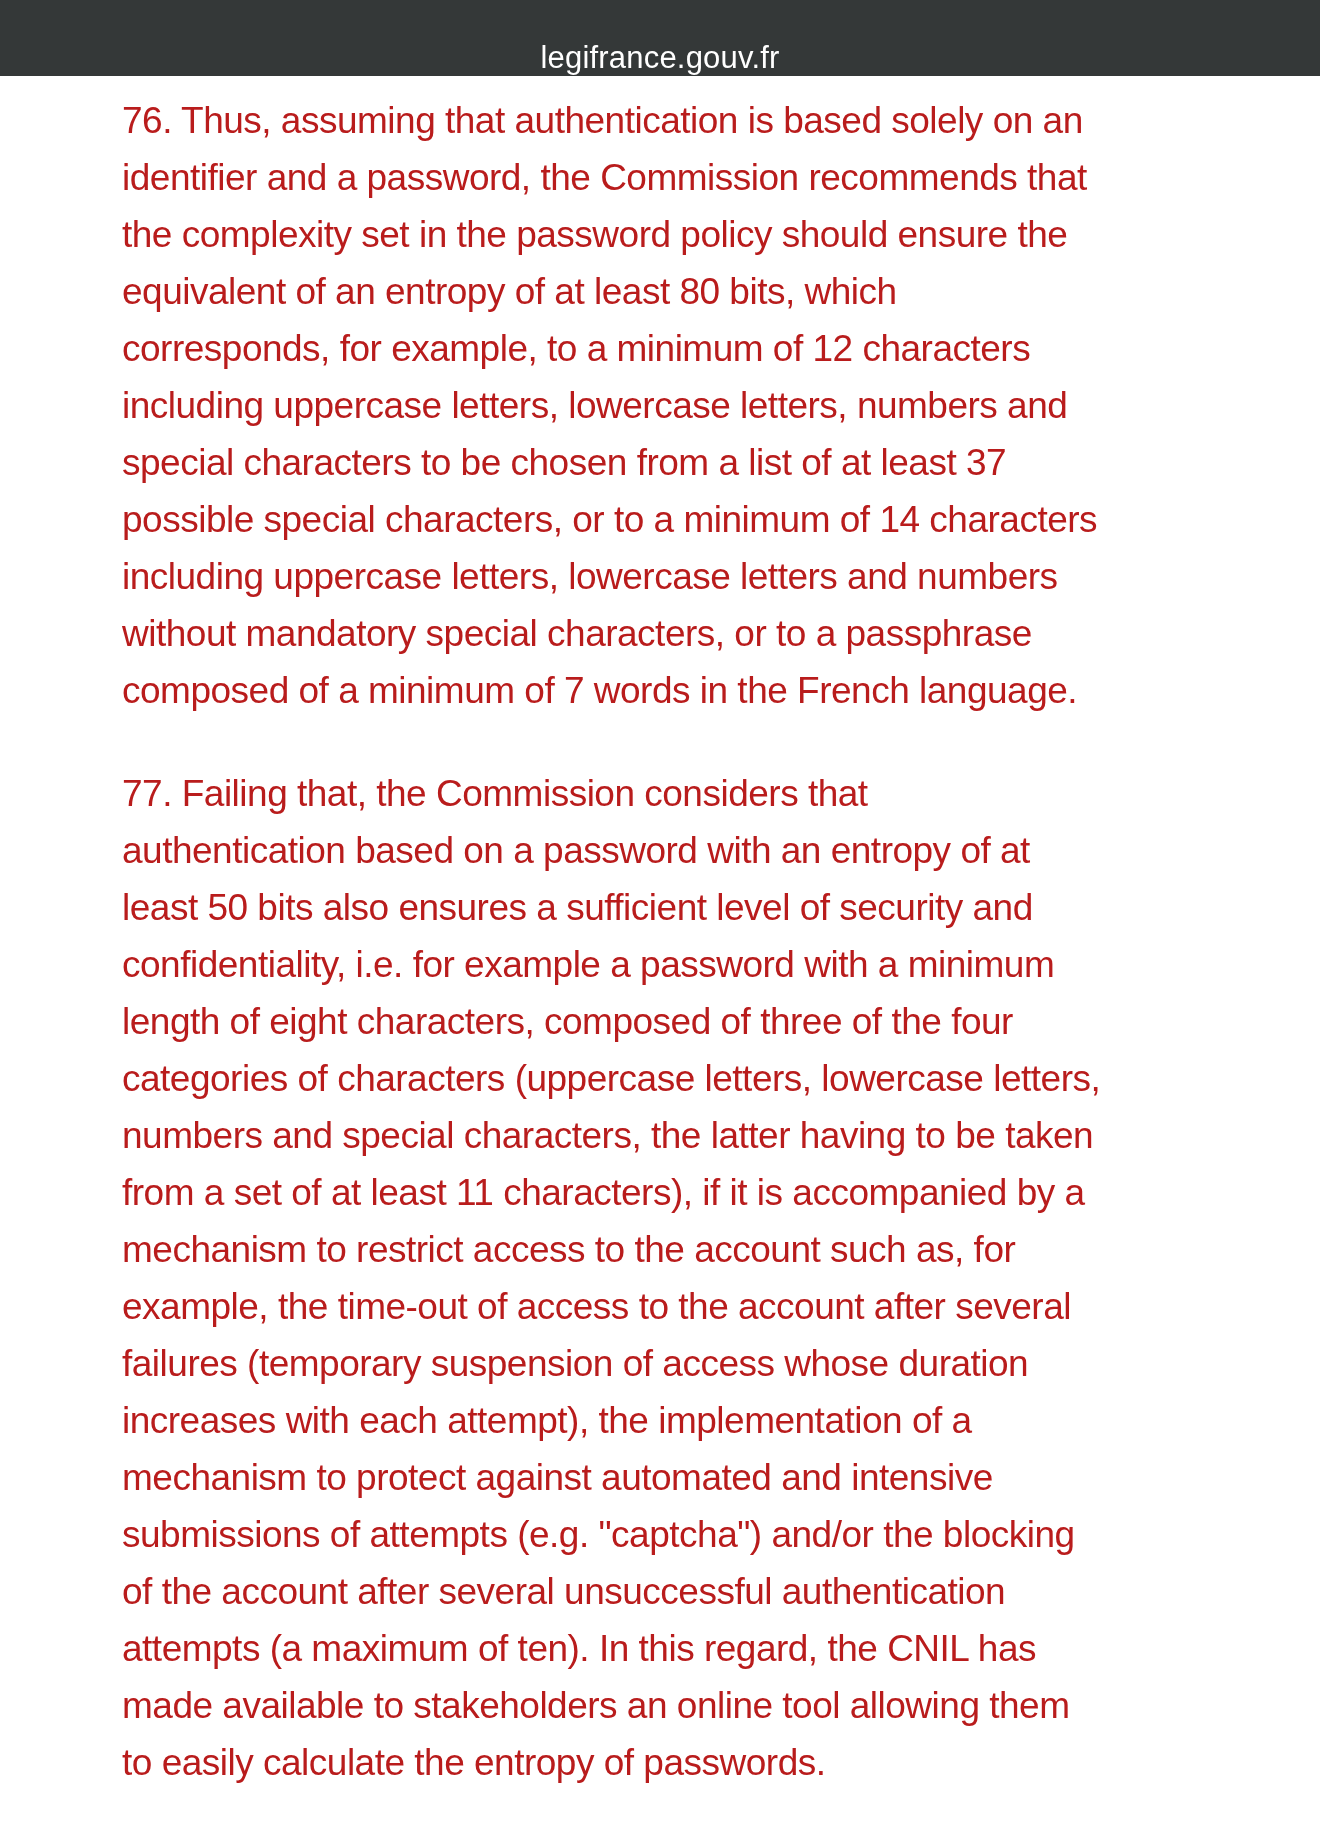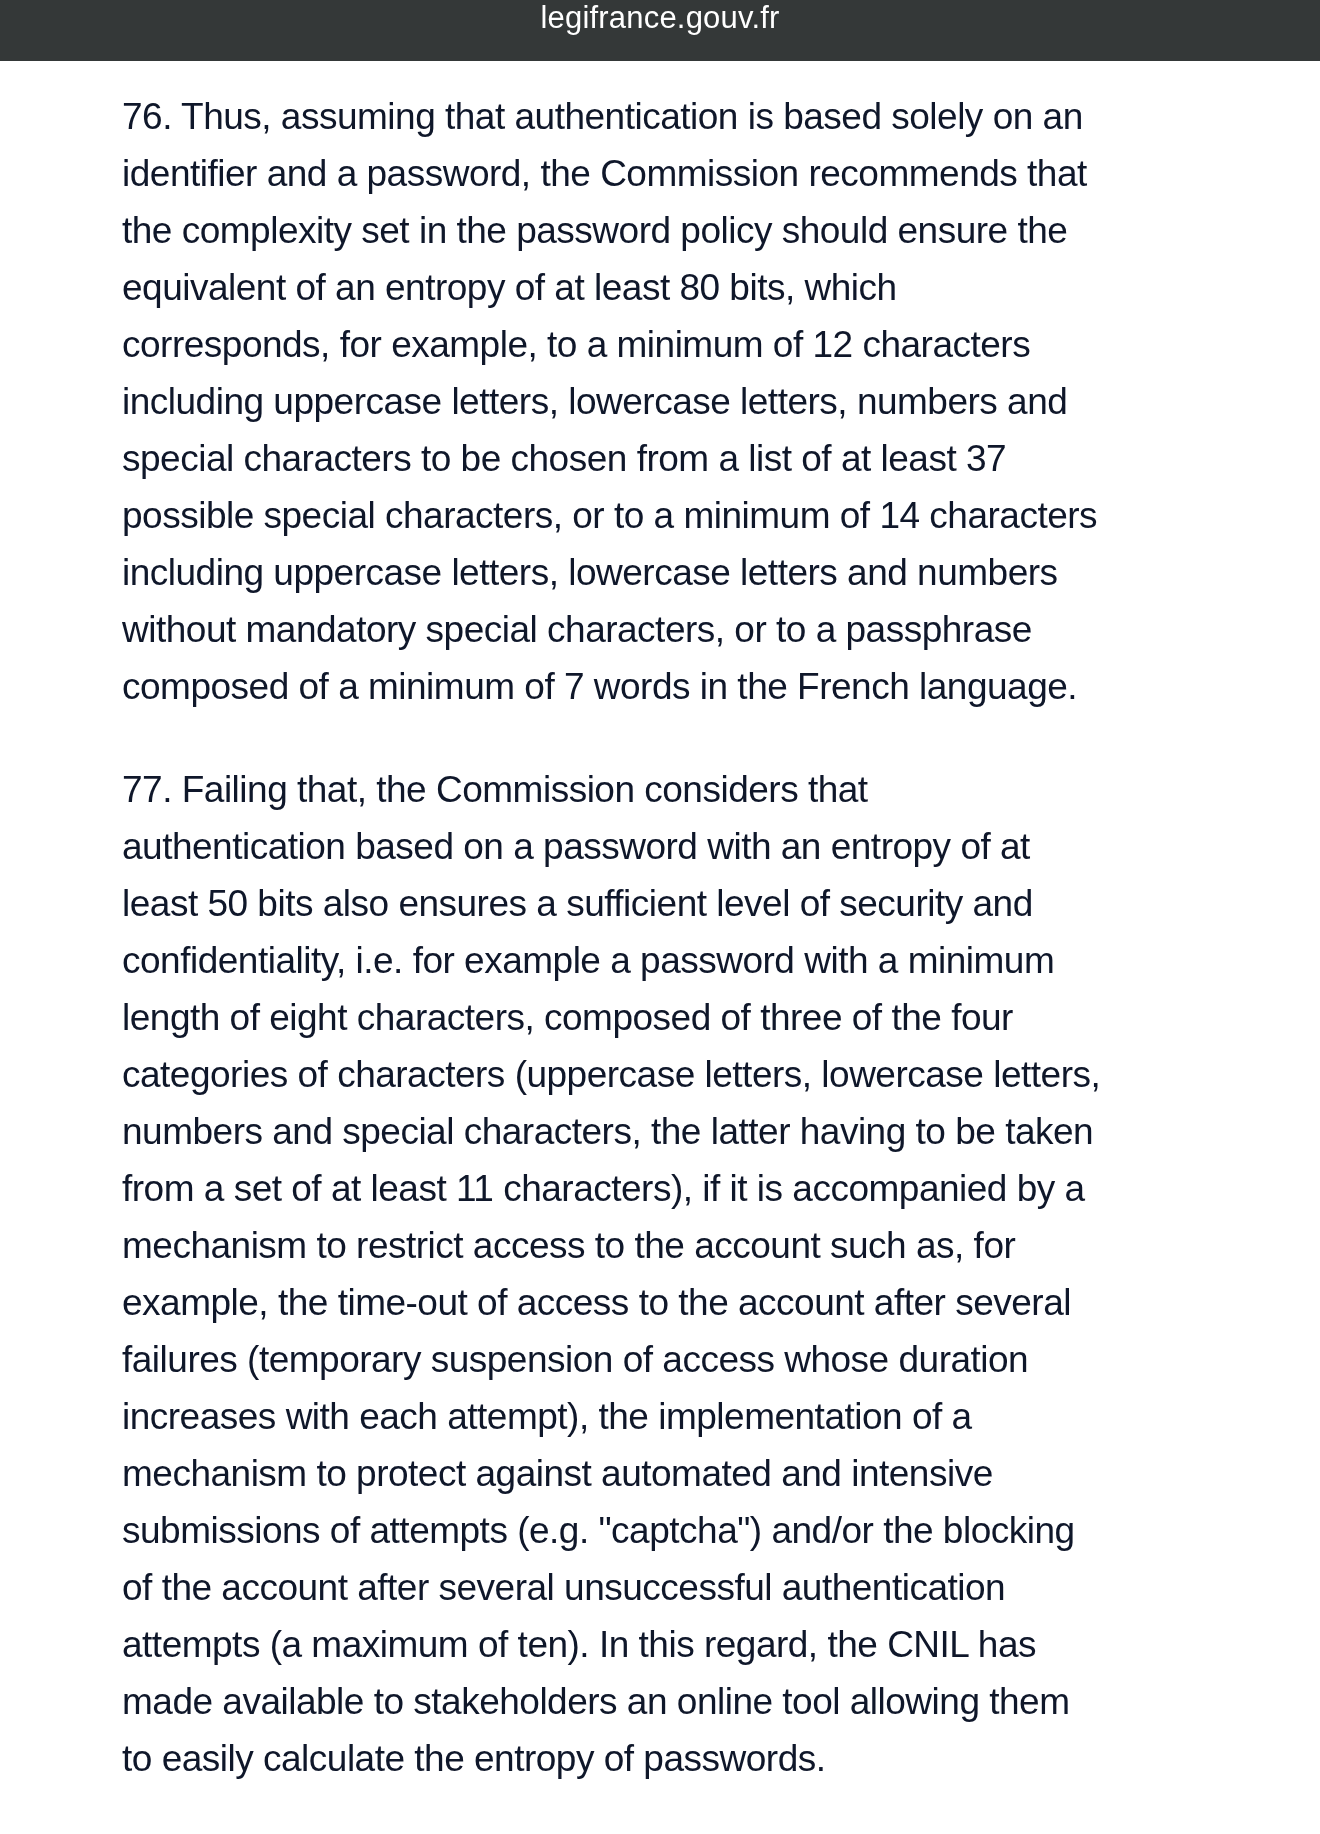--- a/index.html
+++ b/index.html
@@ -10,38 +10,38 @@
     font-family: "Liberation Sans", "DejaVu Sans", sans-serif;
   }
 
   body {
     height: 1834px;
     overflow: hidden;
   }
 
   .browser-header {
     width: 100%;
-    height: 61px;
+    height: 76px;
     background: #343838;
     display: flex;
-    align-items: flex-start;
+    align-items: flex-end;
     justify-content: center;
   }
 
   .domain-label {
     color: #ffffff;
     font-size: 31px;
     font-weight: 400;
     letter-spacing: 0.2px;
     cursor: pointer;
   }
 
   .document-body {
-    padding: 27px 110px 0 122px;
-    color: #0f172a;
+    padding: 16px 110px 0 122px;
+    color: #b91c1c;
   }
 
   .paragraph {
     font-size: 37px;
     line-height: 57px;
     letter-spacing: -0.5px;
     white-space: pre;          
     margin-bottom: 46px;
     font-weight: 400;
   }

